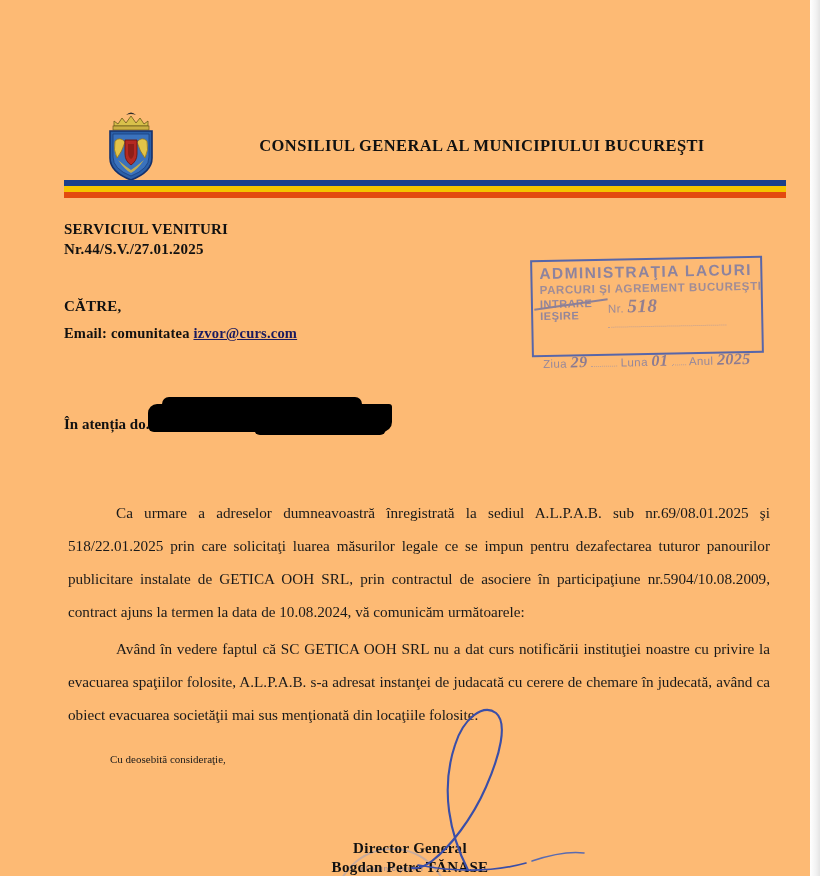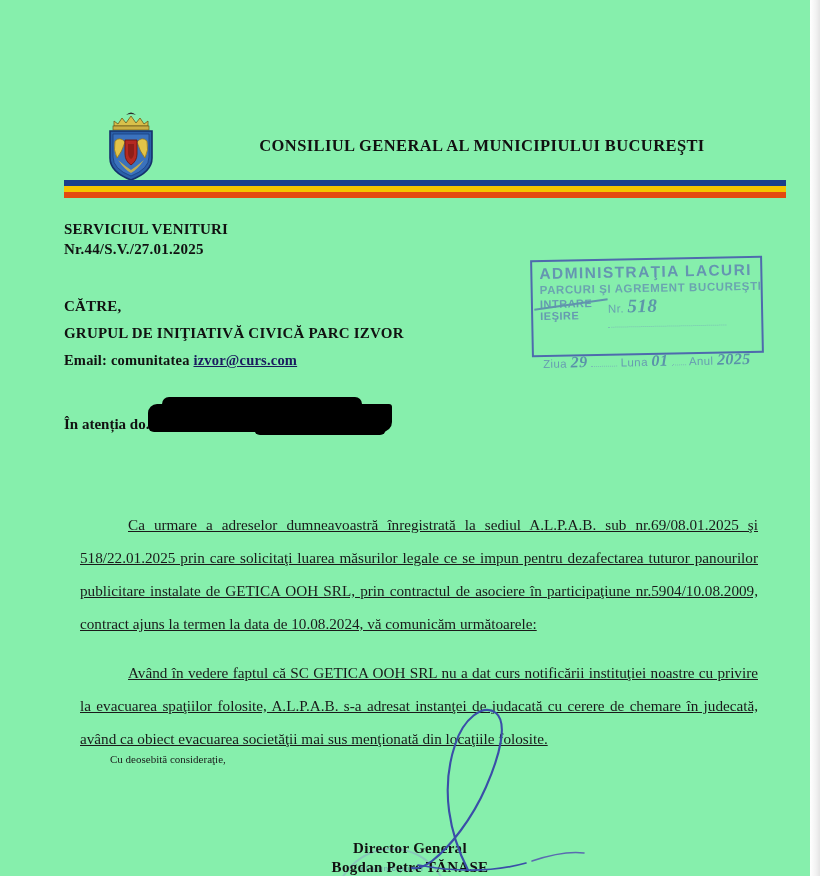--- a/index.html
+++ b/index.html
@@ -8,21 +8,21 @@
     background: #ffffff;
   }
   body {
     font-family: "Liberation Serif", serif;
     color: #111111;
   }
   .page {
     position: relative;
     width: 820px;
     height: 876px;
-    background: #86efac;
+    background: #fdba74;
     overflow: hidden;
   }
   .page-edge {
     position: absolute;
     top: 0;
     right: 0;
     width: 10px;
     height: 876px;
     background: linear-gradient(to right, #ffffff 0%, #f2f2f2 60%, #e4e4e4 100%);
   }
@@ -235,23 +235,22 @@
     position: absolute;
     left: 64px;
     top: 492px;
     width: 710px;
     font-size: 15.2px;
     line-height: 33px;
     text-align: justify;
     color: #1a1a1a;
   }
   .body-text p {
-    margin: 16px;
+    margin: 4px;
     text-indent: 48px;
-    text-decoration: underline;
   }
 
   
   .closing {
     position: absolute;
     left: 110px;
     top: 753px;
     font-size: 11px;
     color: #1a1a1a;
   }
@@ -349,21 +348,20 @@
     <div class="band band-red" style="background: rgb(227, 74, 16);"></div>
   </div>
 
   <div class="service-block">
     <div>SERVICIUL VENITURI</div>
     <div>Nr.44/S.V./27.01.2025</div>
   </div>
 
   <div class="recipient-block">
     <div>CĂTRE,</div>
-    <div>GRUPUL DE INIŢIATIVĂ CIVICĂ PARC IZVOR</div>
     <div class="email-line">
       <span>Email: comunitatea</span>
       <a class="email-link" href="#">izvor@curs.com</a>
     </div>
   </div>
 
   <div class="stamp">
     <div class="stamp-title">ADMINISTRAŢIA LACURI</div>
     <div class="stamp-sub">PARCURI ŞI AGREMENT BUCUREŞTI</div>
     <div class="stamp-rows">

